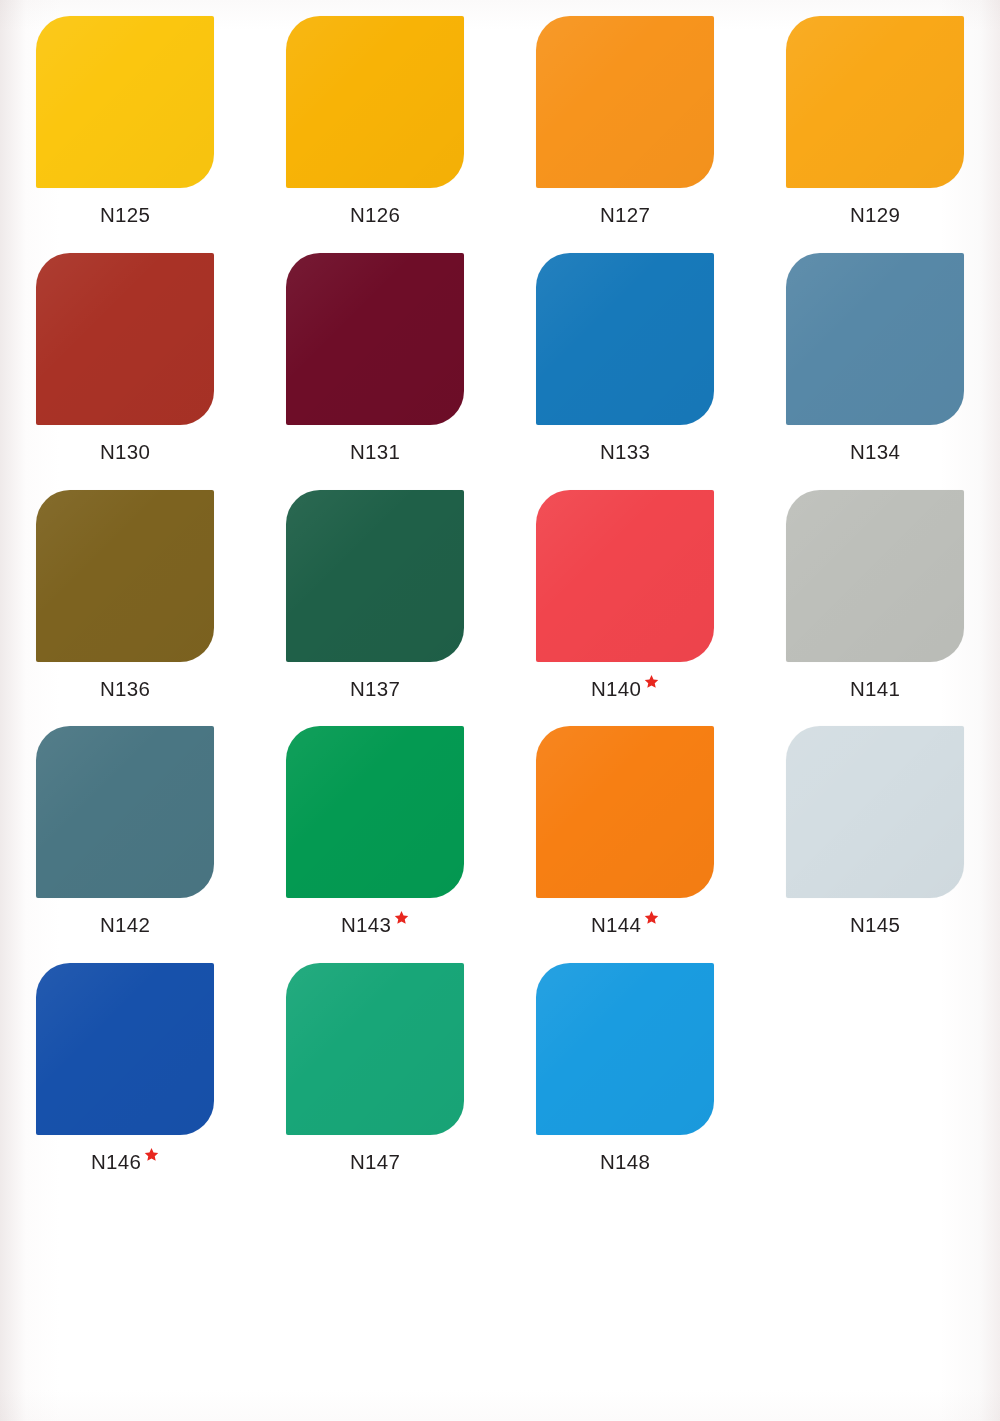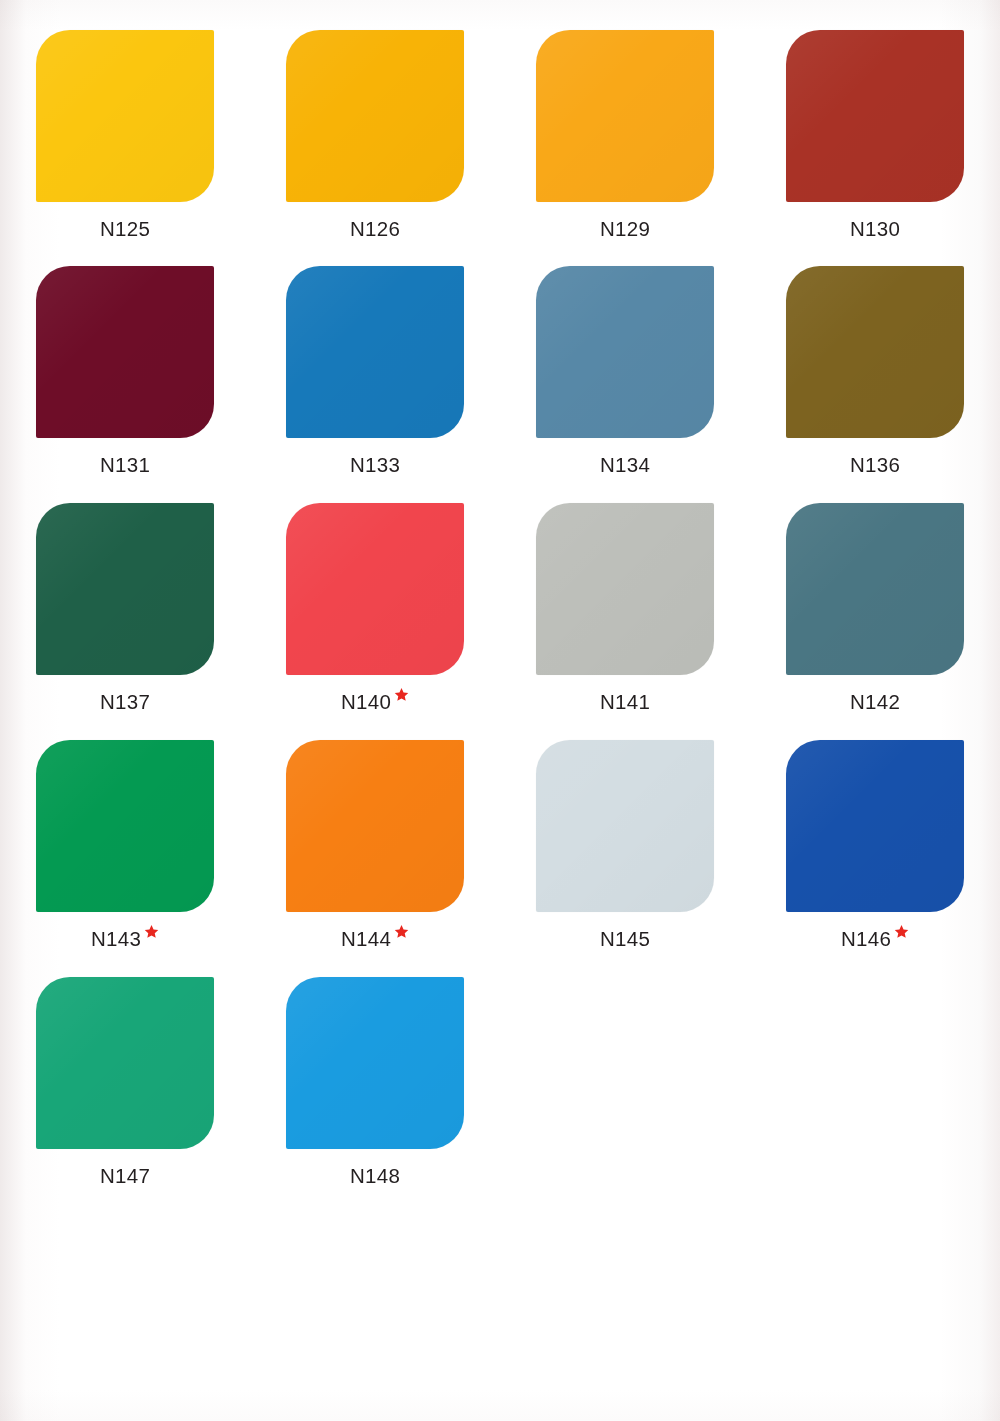--- a/index.html
+++ b/index.html
@@ -41,21 +41,21 @@
     grid-template-rows: repeat(6, 236.8px);
     box-sizing: border-box;
     padding-top: 16px;
   }
 
   .swatch-cell {
     position: relative;
     display: flex;
     flex-direction: column;
     align-items: center;
-    justify-content: center;
+    justify-content: flex-start;
   }
 
   .swatch-chip {
     width: 178px;
     height: 172px;
     
     border-radius: 34px 2px 34px 2px;
     box-shadow: 0 0 0 0.5px rgba(0,0,0,0.02);
     position: relative;
   }
@@ -110,20 +110,26 @@
         <span class="label-text">N125</span>
       </div>
     </div>
     <div class="swatch-cell">
       <div class="swatch-chip" style="background: rgb(248, 179, 6);"></div>
       <div class="swatch-label">
         <span class="label-text">N126</span>
       </div>
     </div>
     <div class="swatch-cell">
+      <div class="swatch-chip" style="background: rgb(247, 148, 29);"></div>
+      <div class="swatch-label">
+        <span class="label-text">N127</span>
+      </div>
+    </div>
+    <div class="swatch-cell">
       <div class="swatch-chip" style="background: rgb(249, 168, 24);"></div>
       <div class="swatch-label">
         <span class="label-text">N129</span>
       </div>
     </div>
     <div class="swatch-cell">
       <div class="swatch-chip" style="background: rgb(169, 50, 38);"></div>
       <div class="swatch-label">
         <span class="label-text">N130</span>
       </div>

